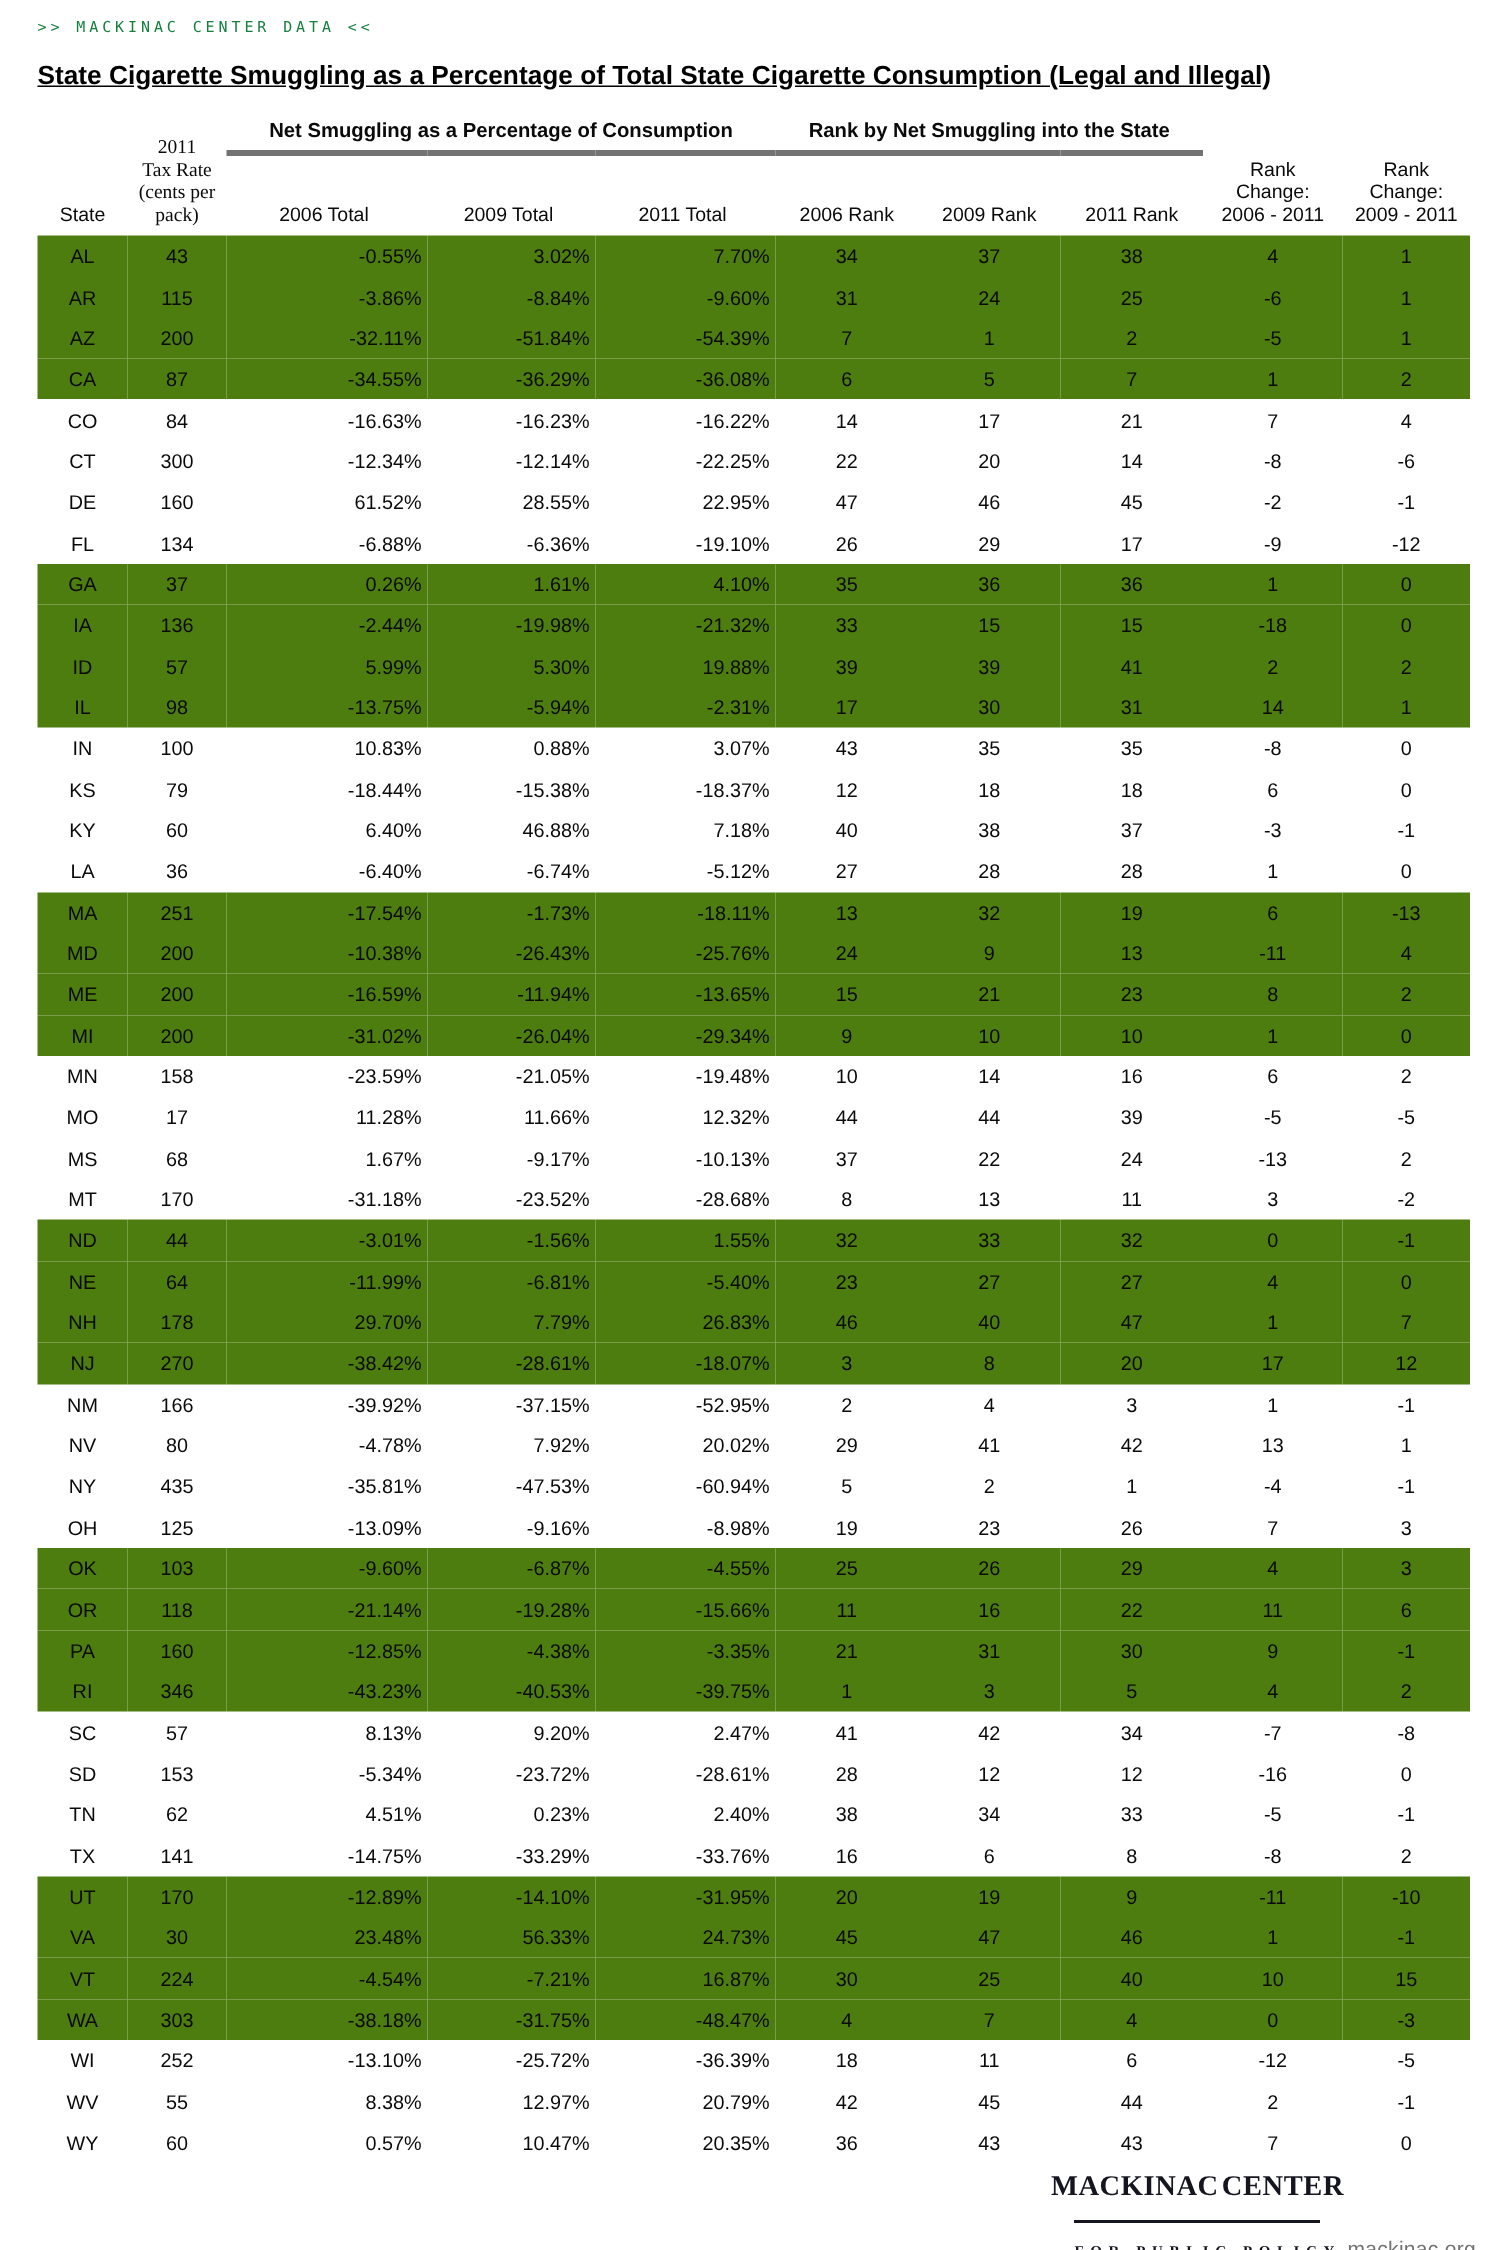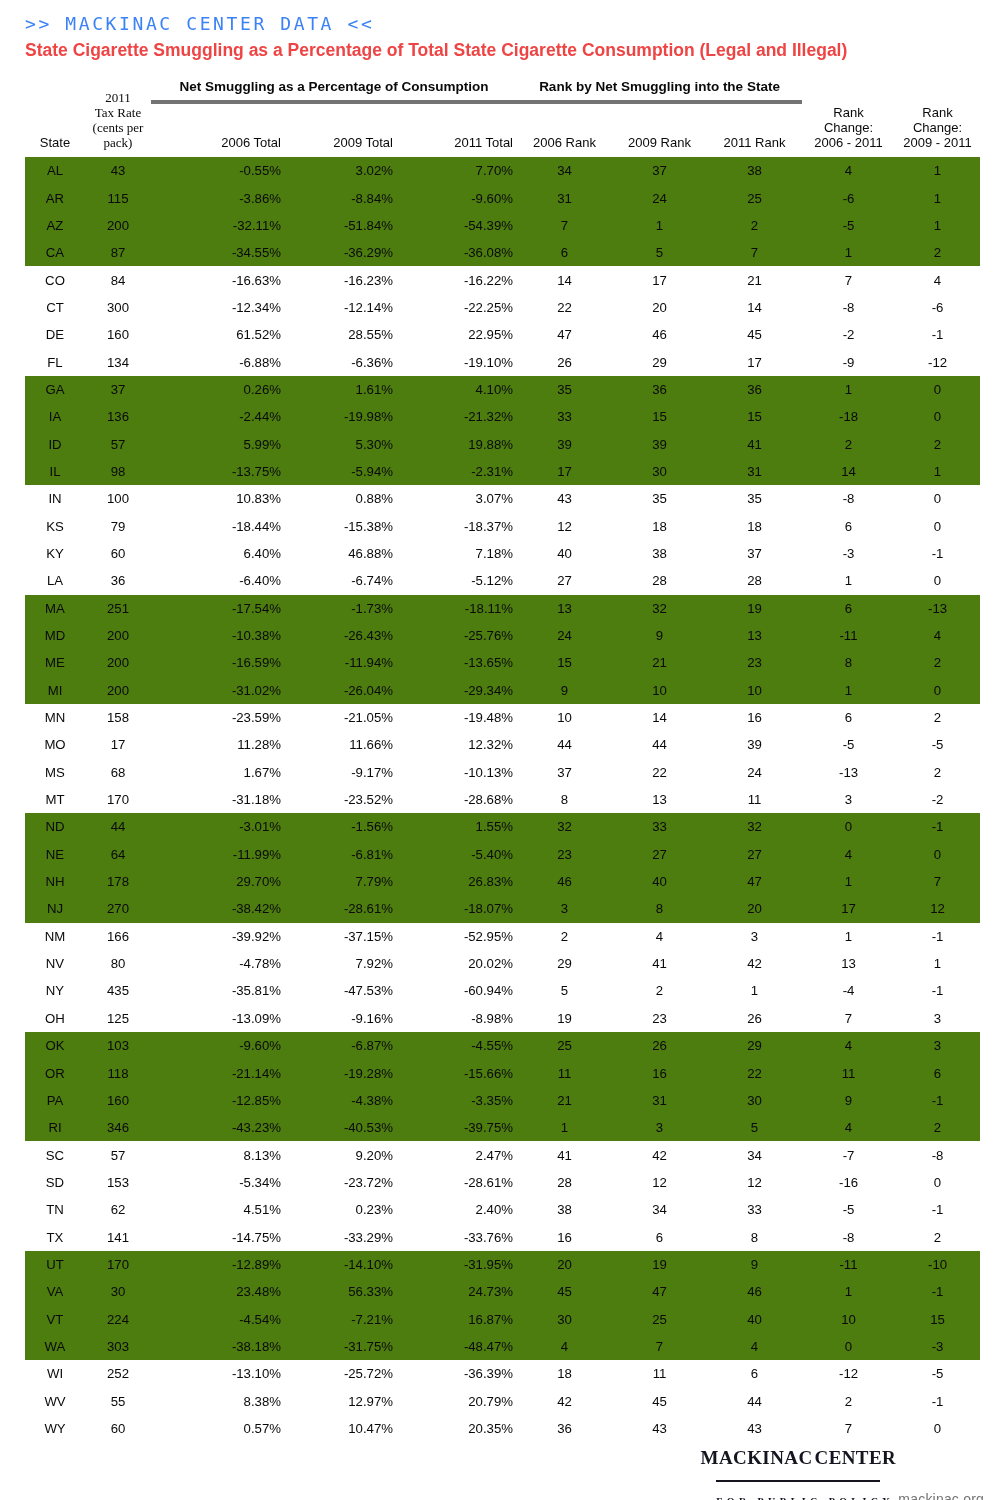--- a/index.html
+++ b/index.html
@@ -7,48 +7,48 @@
     width:1000px; height:1500px;
     background:#ffffff;
     font-family:"Liberation Sans", sans-serif;
     color:#0a0a0a;
     position:relative;
     overflow:hidden;
   }
   .banner {
     position:absolute; left:25px; top:13px;
     font-family:"DejaVu Sans Mono", monospace;
-    font-size:18px; letter-spacing:2.6px;
-    color:#3b82f6; white-space:nowrap;
+    font-size:10px; letter-spacing:2.6px;
+    color:#15803d; white-space:nowrap;
   }
   .title {
     position:absolute; left:25px; top:40px;
     font-size:17.5px; font-weight:bold;
-    color:#ef4444; white-space:nowrap;
+    color:#000000; white-space:nowrap;text-decoration:underline;
   }
   table.data {
     position:absolute; left:25px; top:70px;
     width:955px;
     border-collapse:collapse; table-layout:fixed;
   }
   thead th {
     font-weight:normal; font-size:13px;
     vertical-align:bottom; padding:0 0 7px 0;
     color:#0a0a0a;
   }
   th.group-th {
     font-weight:bold; font-size:13.5px; text-align:center;
     border-bottom:4px solid #737373;
     padding-bottom:6px; height:24px;
     white-space:nowrap;
   }
   tr.head2 th { height:46px; }
   th.h-state { text-align:center; }
   th.h-tax   { text-align:center; line-height:15px;font-family:Liberation Serif, serif; }
-  th.h-total { text-align:right; padding-right:4px; }
+  th.h-total { text-align:center; padding-right:4px; }
   th.h-rank  { text-align:center; }
   th.h-change{ text-align:center; line-height:15px; }
   tbody td {
     font-size:13.2px; height:27.35px; padding:0;
     vertical-align:middle;
   }
   tbody tr.stripe { background:#4d7c0f; }
   td.col-state { text-align:center; }
   td.col-tax   { text-align:center; }
   td.col-total { text-align:right; padding-right:4px; }

